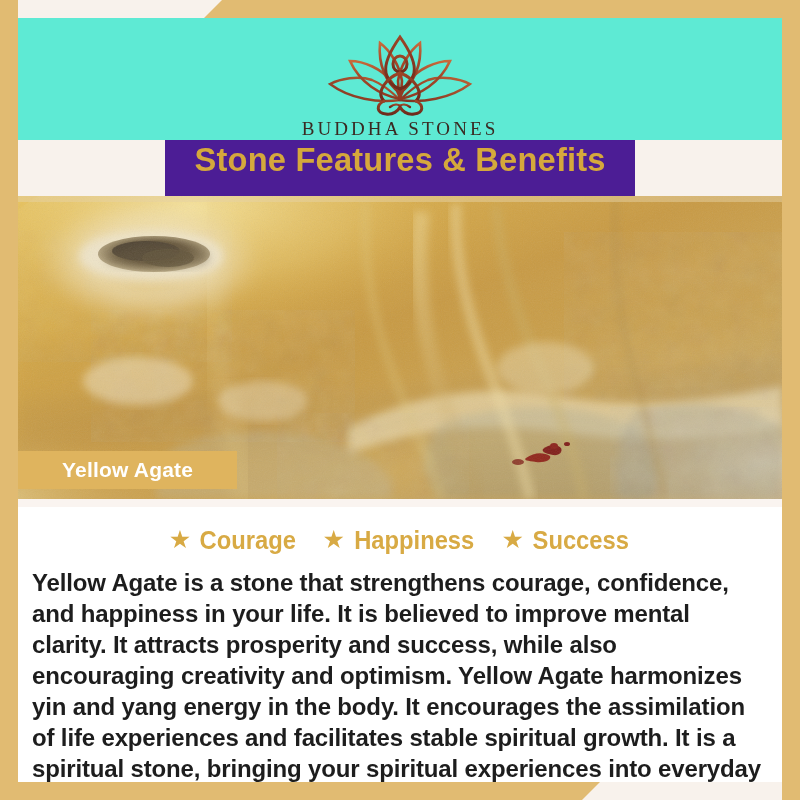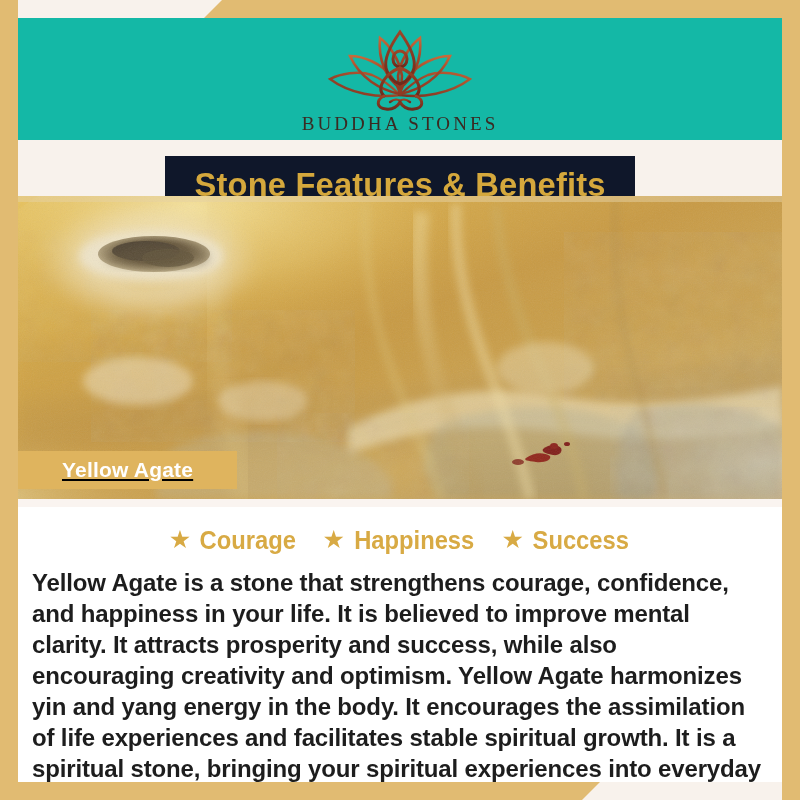--- a/index.html
+++ b/index.html
@@ -58,25 +58,25 @@
     width: 764px; height: 764px;
     background: #f8f2ec;
     z-index: 6;
     overflow: hidden;
   }
 
   
   .header {
     position: relative;
     height: 122px;
-    background: #14b8a6;
+    background: #5eead4;
     display: flex;
     flex-direction: column;
     align-items: center;
-    justify-content: flex-start;
+    justify-content: flex-end;
     padding-top: 8px;
   }
   .logo-mark {
     width: 152px;
     height: 86px;
     display: block;
   }
   .brand-name {
     margin-top: 1px;
     font-family: "Liberation Serif", serif;
@@ -89,26 +89,26 @@
 
   
   .title-band {
     position: relative;
     height: 56px;
     background: #f8f2ec;
   }
   .title-plate {
     position: absolute;
     left: 147px;
-    top: 16px;
+    top: 0;
     width: 470px;
     height: 56px;
-    background: #0f172a;
+    background: #4c1d95;
     display: flex;
-    align-items: center;
+    align-items: flex-start;
     justify-content: center;
   }
   .title-text {
     font-family: "Liberation Sans Narrow", "Liberation Sans", sans-serif;
     font-size: 34px;
     font-weight: bold;
     color: #d5a83c;
     letter-spacing: 0.2px;
     white-space: nowrap;
     transform: scaleX(0.96);
@@ -127,21 +127,20 @@
   .stone-label {
     position: absolute;
     left: 0;
     bottom: 10px;
     height: 38px;
     padding: 0 44px 0 44px;
     background: #dfb45e;
     display: flex;
     align-items: center;
     z-index: 3;
-    text-decoration: underline;
   }
   .stone-label-text {
     font-size: 21px;
     font-weight: bold;
     color: #ffffff;
     letter-spacing: 0.2px;
     white-space: nowrap;
   }
 
   

